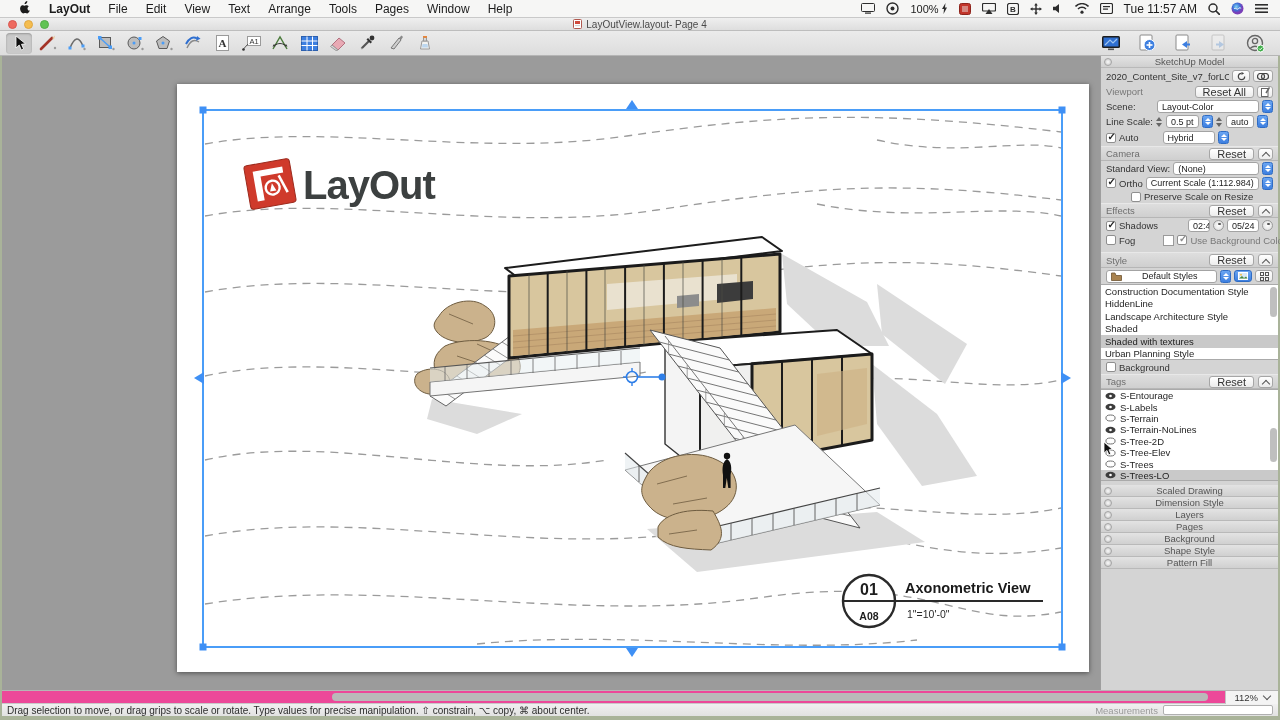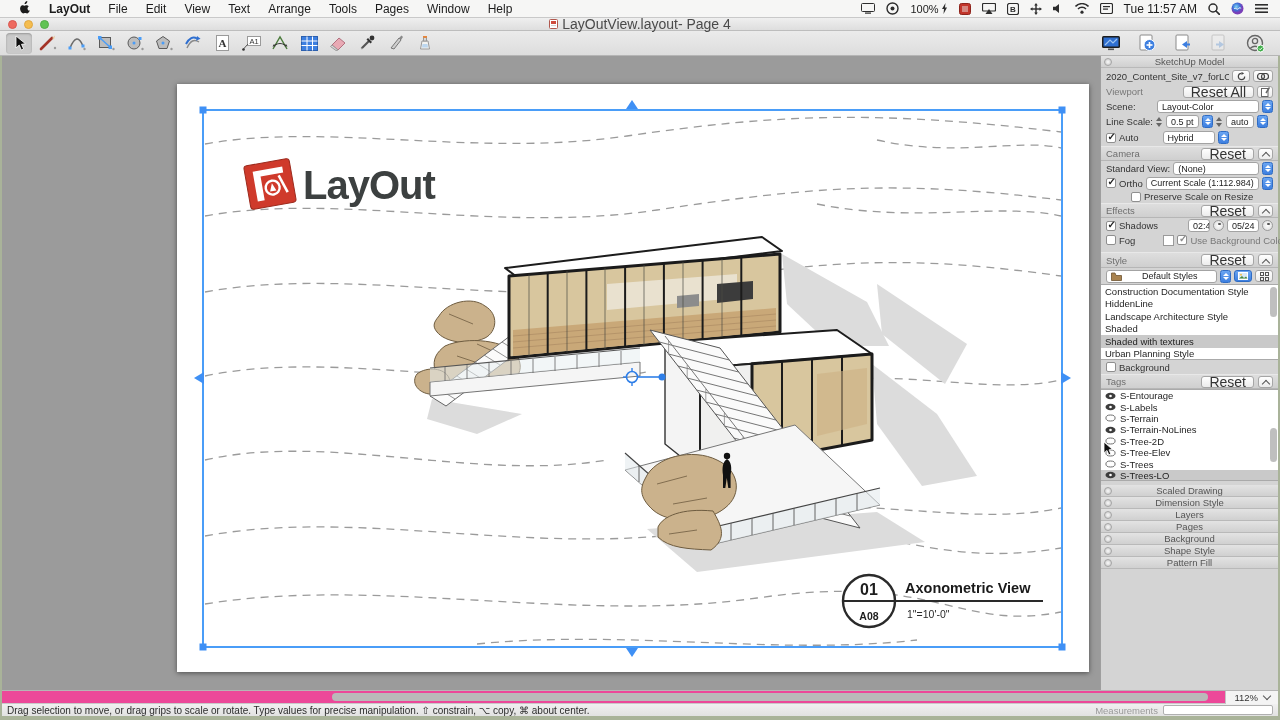--- a/index.html
+++ b/index.html
@@ -16,21 +16,21 @@
   .clock{font-size:12px;color:#1c1c1c;white-space:nowrap}
   .batt{font-size:11px;color:#1c1c1c;display:flex;align-items:center;gap:2px}
 
   
   .titlebar{height:13px;background:linear-gradient(#efefef,#dedede);border-bottom:1px solid #bdbdbd;display:flex;align-items:center;position:relative}
   .lights{display:flex;gap:7px;margin-left:8px}
   .light{width:9px;height:9px;border-radius:50%}
   .light.r{background:#ee6a5f;border:1px solid #d95750}
   .light.y{background:#f5bd4f;border:1px solid #dfa742}
   .light.g{background:#61c354;border:1px solid #52ad46}
-  .wtitle{position:absolute;left:0;right:0;text-align:center;font-size:14px;color:#4a4a4a;display:flex;justify-content:center;align-items:center;gap:4px}
+  .wtitle{position:absolute;left:0;right:0;text-align:center;font-size:10px;color:#4a4a4a;display:flex;justify-content:center;align-items:center;gap:4px}
 
   .toolbar{height:25px;background:linear-gradient(#ebebeb,#dddddd);border-bottom:1px solid #b5b5b5;display:flex;align-items:center;padding:0 6px}
   .tool{width:26px;height:21px;display:flex;align-items:center;justify-content:center;border-radius:4px;margin-right:3px;position:relative}
   .tool.active{background:#cacaca;box-shadow:inset 0 1px 2px rgba(0,0,0,.25)}
   .tool svg{display:block}
   .tb-right{margin-left:auto;display:flex;align-items:center;gap:10px;padding-right:6px}
   .tb-right .tool{margin:0}
 
   
   .main{display:flex;height:634px;padding:0 2px}
@@ -48,21 +48,21 @@
   .plabel.dim{color:#787878}
   .fld{background:#fff;border:1px solid #a3a3a3;border-radius:3px;height:13px;display:flex;align-items:center;padding:0 4px;font-size:9px;color:#222;white-space:nowrap;overflow:hidden}
   .dd{width:11px;height:13px;background:linear-gradient(#6aa5f2,#3d7fe0);border:1px solid #2f6cc4;border-radius:2.5px;position:relative;flex:none}
   .dd::before,.dd::after{content:"";position:absolute;left:2px;border-left:3px solid transparent;border-right:3px solid transparent}
   .dd::before{top:2px;border-bottom:3.5px solid #fff}
   .dd::after{bottom:2px;border-top:3.5px solid #fff}
   .mini-st{width:7px;height:12px;position:relative;flex:none}
   .mini-st::before,.mini-st::after{content:"";position:absolute;left:0;border-left:3px solid transparent;border-right:3px solid transparent}
   .mini-st::before{top:1px;border-bottom:4px solid #666}
   .mini-st::after{bottom:1px;border-top:4px solid #666}
-  .btn{background:linear-gradient(#ffffff,#ececec);border:1px solid #a6a6a6;border-radius:3px;height:12px;display:flex;align-items:center;justify-content:center;font-size:14px;color:#333;padding:0 7px;white-space:nowrap}
+  .btn{background:linear-gradient(#ffffff,#ececec);border:1px solid #a6a6a6;border-radius:3px;height:12px;display:flex;align-items:center;justify-content:center;font-size:11px;color:#333;padding:0 7px;white-space:nowrap}
   .caret-btn{width:15px;height:12px;background:linear-gradient(#ffffff,#ececec);border:1px solid #a6a6a6;border-radius:3px;position:relative;flex:none}
   .caret-btn::before{content:"";position:absolute;left:4px;top:4.5px;width:5px;height:5px;border-left:1.5px solid #555;border-top:1.5px solid #555;transform:rotate(45deg)}
   .cb{width:10px;height:10px;background:#fff;border:1px solid #8f8f8f;border-radius:2px;position:relative;flex:none}
   .cb.checked::after{content:"\2713";position:absolute;top:-3px;left:0.5px;font-size:10px;color:#222;font-weight:bold}
   .cb.dimmed::after{color:#8a8a8a}
   .list{background:#fff;border-top:1px solid #aaa;border-bottom:1px solid #aaa;position:relative;flex:none;overflow:hidden}
   .lrow{display:flex;align-items:center;padding:0 4px;gap:4px;font-size:9.5px;color:#1e1e1e}
   .lrow.sel{background:#c9c9c9}
   .eye{flex:none;display:block}
   .scrl{position:absolute;right:1px;width:7px;border-radius:4px;background:#bfbfbf}

